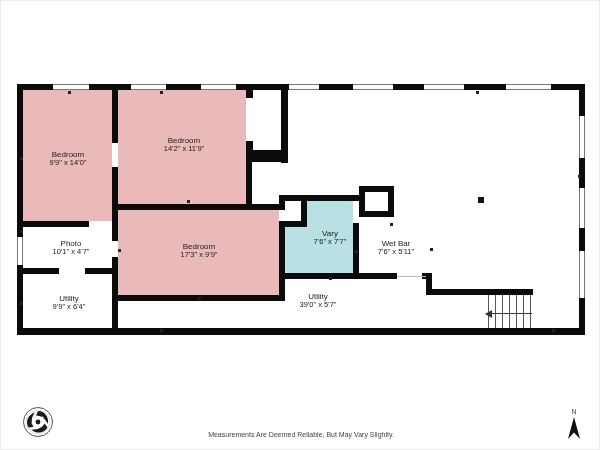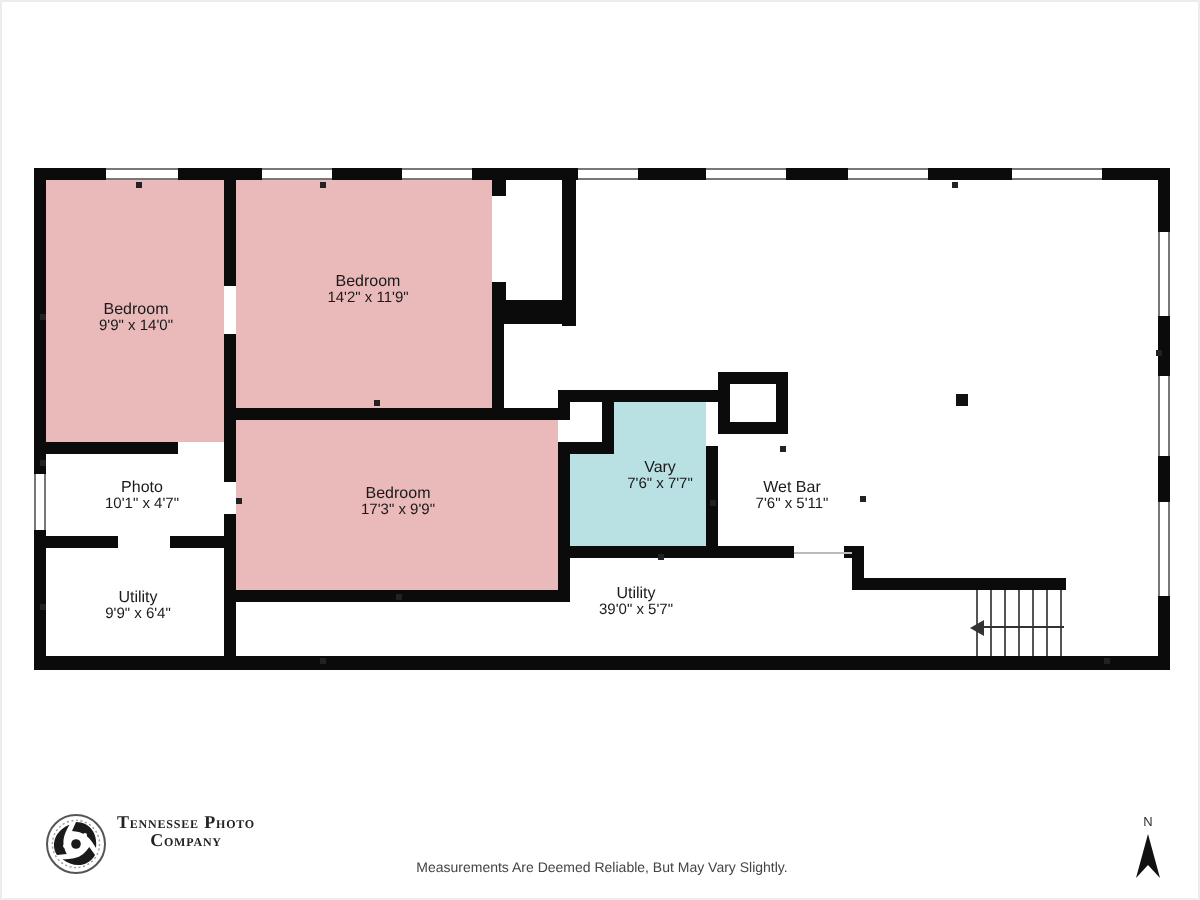--- a/index.html
+++ b/index.html
@@ -158,24 +158,20 @@
     <circle cx="19" cy="19" r="11.8" fill="none" stroke="#999" stroke-width="0.7" stroke-dasharray="1,1.3"></circle>
     <g fill="#1a1a1a">
       <path d="M19,8 C26,8 30,14 29,21 C25,14 22,13 17,12.5 Z"></path>
       <path d="M19,8 C26,8 30,14 29,21 C25,14 22,13 17,12.5 Z" transform="rotate(120 19 19)"></path>
       <path d="M19,8 C26,8 30,14 29,21 C25,14 22,13 17,12.5 Z" transform="rotate(240 19 19)"></path>
       <circle cx="19" cy="19" r="2.4"></circle>
     </g>
     <circle cx="23.5" cy="14.5" r="1" fill="#fff"></circle>
     <circle cx="13.5" cy="20" r="1" fill="#fff"></circle>
   </svg>
-  <div id="logo-text">
-    <div>Tennessee Photo</div>
-    <div>Company</div>
-  </div>
 
   <div id="disclaimer">Measurements Are Deemed Reliable, But May Vary Slightly.</div>
 
   <div id="compass">
     <div id="compass-n">N</div>
     <svg width="18" height="24" viewBox="0 0 18 24">
       <polygon points="9,1 15,23 9,16.5 3,23" fill="#111"></polygon>
     </svg>
   </div>
 

